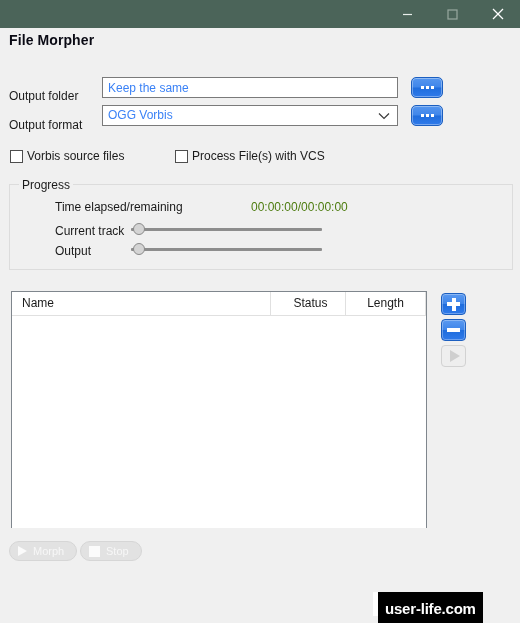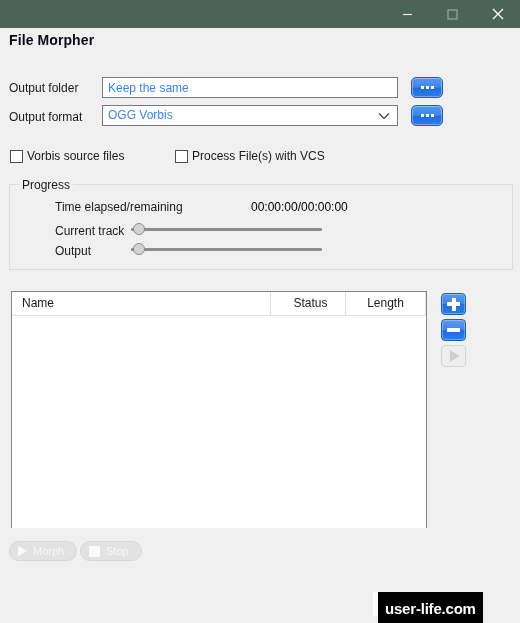--- a/index.html
+++ b/index.html
@@ -45,20 +45,21 @@
     font-weight: bold;
     color: #0a0a14;
     letter-spacing: 0.1px;
   }
 
   
   .row-label {
     position: absolute;
     font-size: 12px;
     color: #1a1a1a;
+    margin-top: 8px;
   }
   #lbl-folder { left: 9px; top: 81px; }
   #lbl-format { left: 9px; top: 110px; }
 
   .field {
     position: absolute;
     left: 102px;
     width: 296px;
     height: 21px;
     background: #ffffff;
@@ -150,21 +151,21 @@
     text-align: center;
   }
   .prog-label {
     position: absolute;
     font-size: 12px;
     color: #1a1a1a;
   }
   #lbl-time { left: 55px; top: 200px; }
   #lbl-current { left: 55px; top: 224px; }
   #lbl-total { left: 55px; top: 244px; }
-  #val-time { position: absolute; left: 251px; top: 200px; font-size: 12px; color: #000000; }
+  #val-time { position: absolute; left: 251px; top: 200px; font-size: 12px; color: #4d7c0f; }
 
   .slider {
     position: absolute;
     left: 131px;
     width: 191px;
     height: 16px;
   }
   #slider-current { top: 221px; }
   #slider-total { top: 241px; }
   .slider .track {

